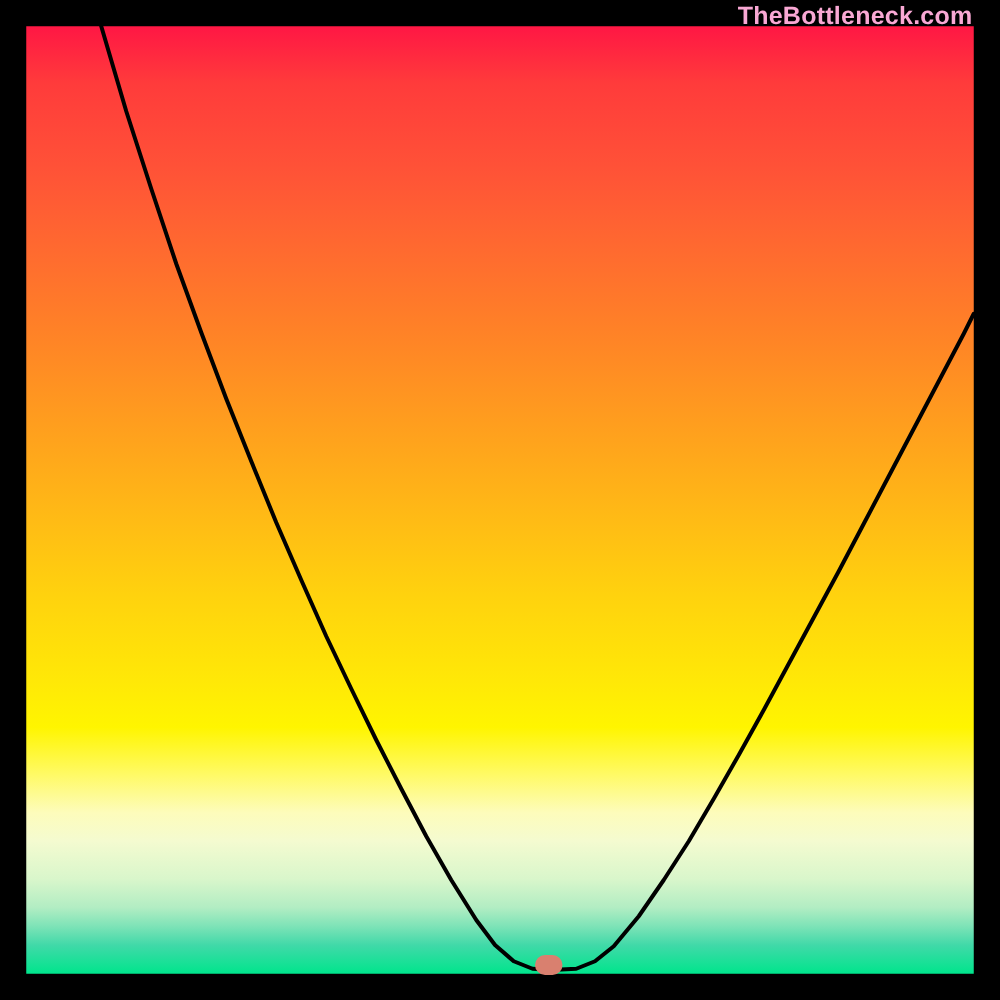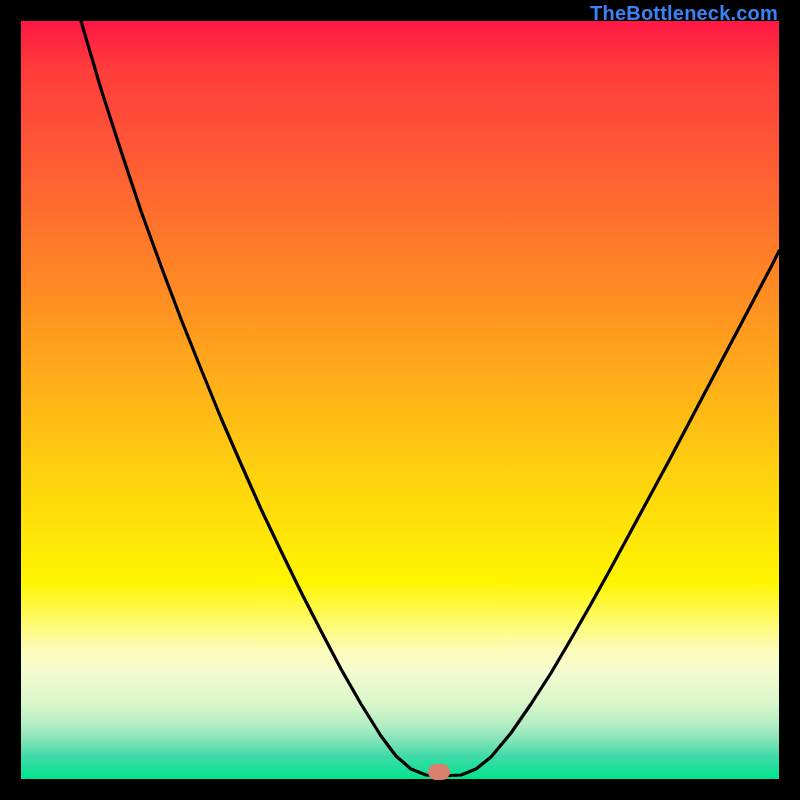--- a/index.html
+++ b/index.html
@@ -42,21 +42,21 @@
       #40d9a8 97%,
       #00e58c 100%);
   }
   .attribution {
     position: absolute;
     top: 2px;
     right: 22px;
     font-family: Arial, Helvetica, sans-serif;
     font-size: 20px;
     font-weight: 600;
-    color: #3b82f6;
+    color: #f9a8d4;
     letter-spacing: 0.2px;
   }
   svg.curve {
     position: absolute;
     left: 21px;
     top: 21px;
     width: 758px;
     height: 758px;
     overflow: visible;
   }

